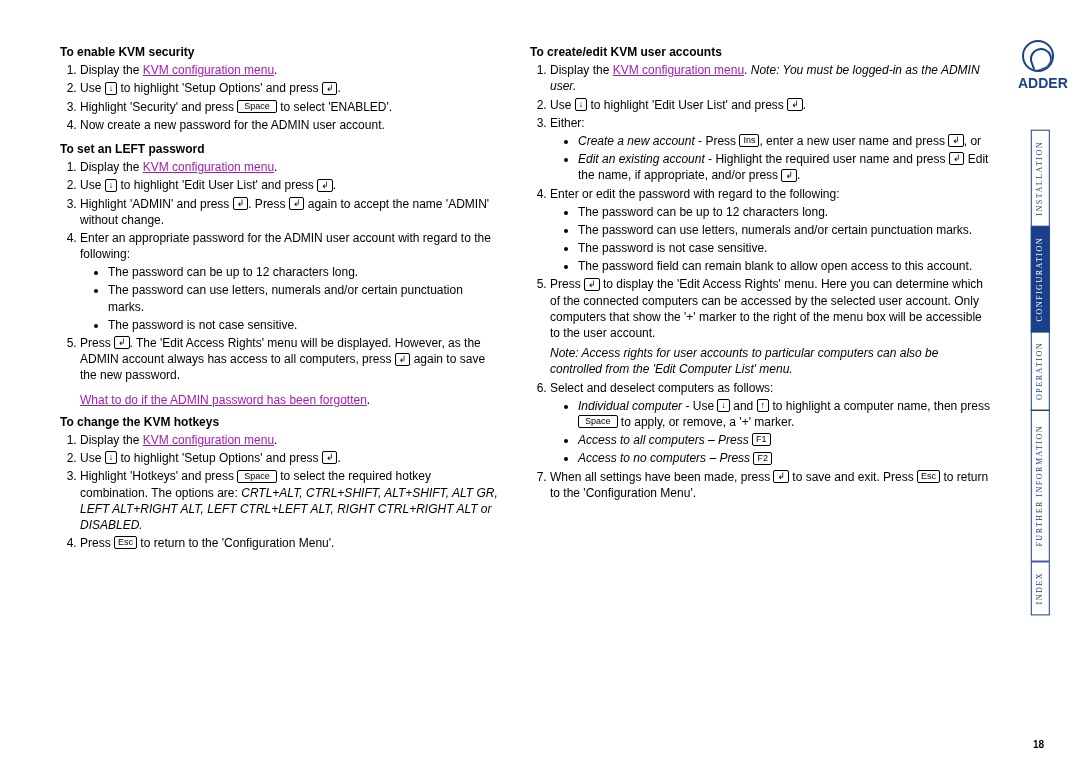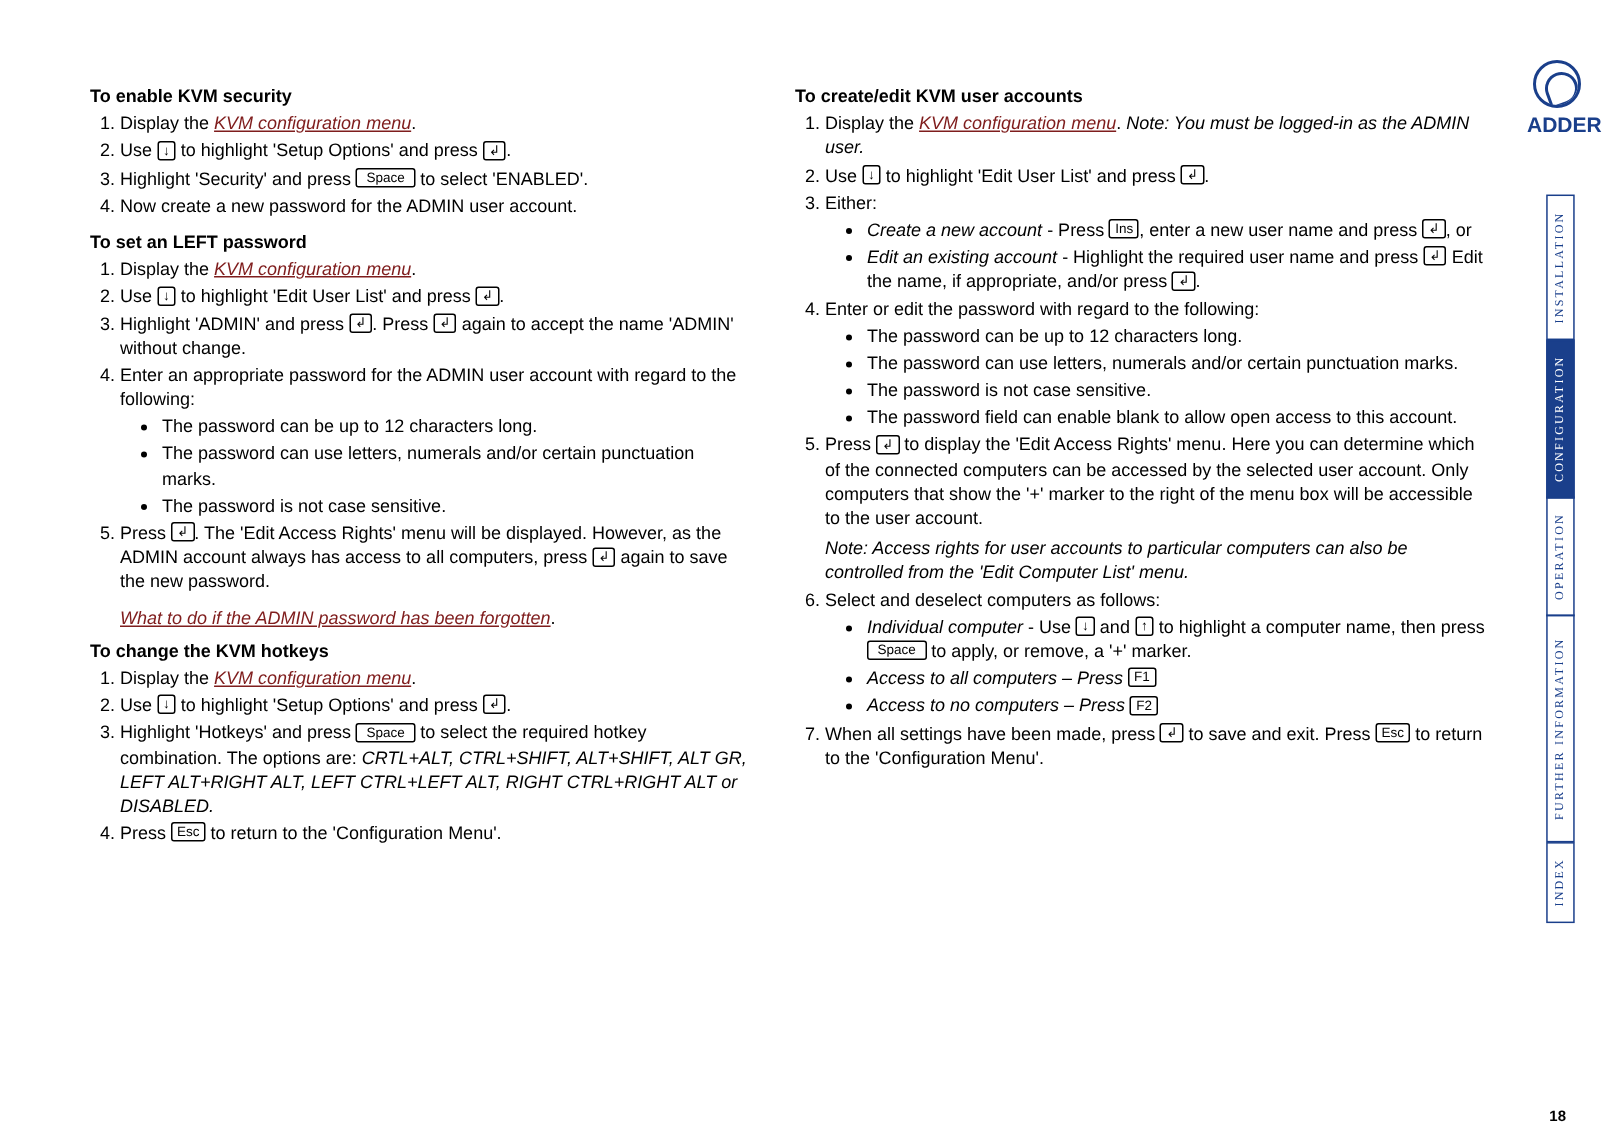--- a/index.html
+++ b/index.html
@@ -11,33 +11,32 @@
     background: #fff;
     margin: 0;
     padding: 0;
     width: 1080px;
     height: 763px;
     position: relative;
   }
   .page {
     display: flex;
     padding: 40px 30px 20px 60px;
-    margin-top: 12px;
   }
   .col {
     width: 470px;
     padding-right: 30px;
   }
   .col-right { width: 470px; padding-right: 10px; }
   .section-title { font-weight: 700; margin: 4px 0 2px 0; }
   ol.main-list { margin: 0 0 8px 0; padding-left: 20px; }
   ol.main-list > li { margin: 2px 0; }
   ul.bullets { list-style: disc; margin: 2px 0 2px 0; padding-left: 28px; }
   ul.bullets > li { margin: 2px 0; }
-  a.link { color: #7f1d1d; text-decoration: underline; cursor: pointer; font-style: italic; }
+  a.link { color: #a21caf; text-decoration: underline; cursor: pointer; }
   .italic { font-style: italic; }
   .key {
     display: inline-block;
     border: 1px solid #000;
     border-radius: 2px;
     font-size: 9px;
     line-height: 11px;
     padding: 0 3px;
     min-width: 12px;
     height: 13px;
@@ -207,21 +206,21 @@
             <span class="italic">Edit an existing account</span><span> - Highlight the required user name and press </span><span class="key">↲</span><span> Edit the name, if appropriate, and/or press </span><span class="key">↲</span><span>.</span>
           </li>
         </ul>
       </li>
       <li>
         <span>Enter or edit the password with regard to the following:</span>
         <ul class="bullets">
           <li>The password can be up to 12 characters long.</li>
           <li>The password can use letters, numerals and/or certain punctuation marks.</li>
           <li>The password is not case sensitive.</li>
-          <li>The password field can enable blank to allow open access to this account.</li>
+          <li>The password field can remain blank to allow open access to this account.</li>
         </ul>
       </li>
       <li>
         <span>Press </span><span class="key">↲</span><span> to display the 'Edit Access Rights' menu. Here you can determine which of the connected computers can be accessed by the selected user account. Only computers that show the '+' marker to the right of the menu box will be accessible to the user account.</span>
         <div class="italic" style="margin-top:4px;">Note: Access rights for user accounts to particular computers can also be controlled from the 'Edit Computer List' menu.</div>
       </li>
       <li>
         <span>Select and deselect computers as follows:</span>
         <ul class="bullets">
           <li>

